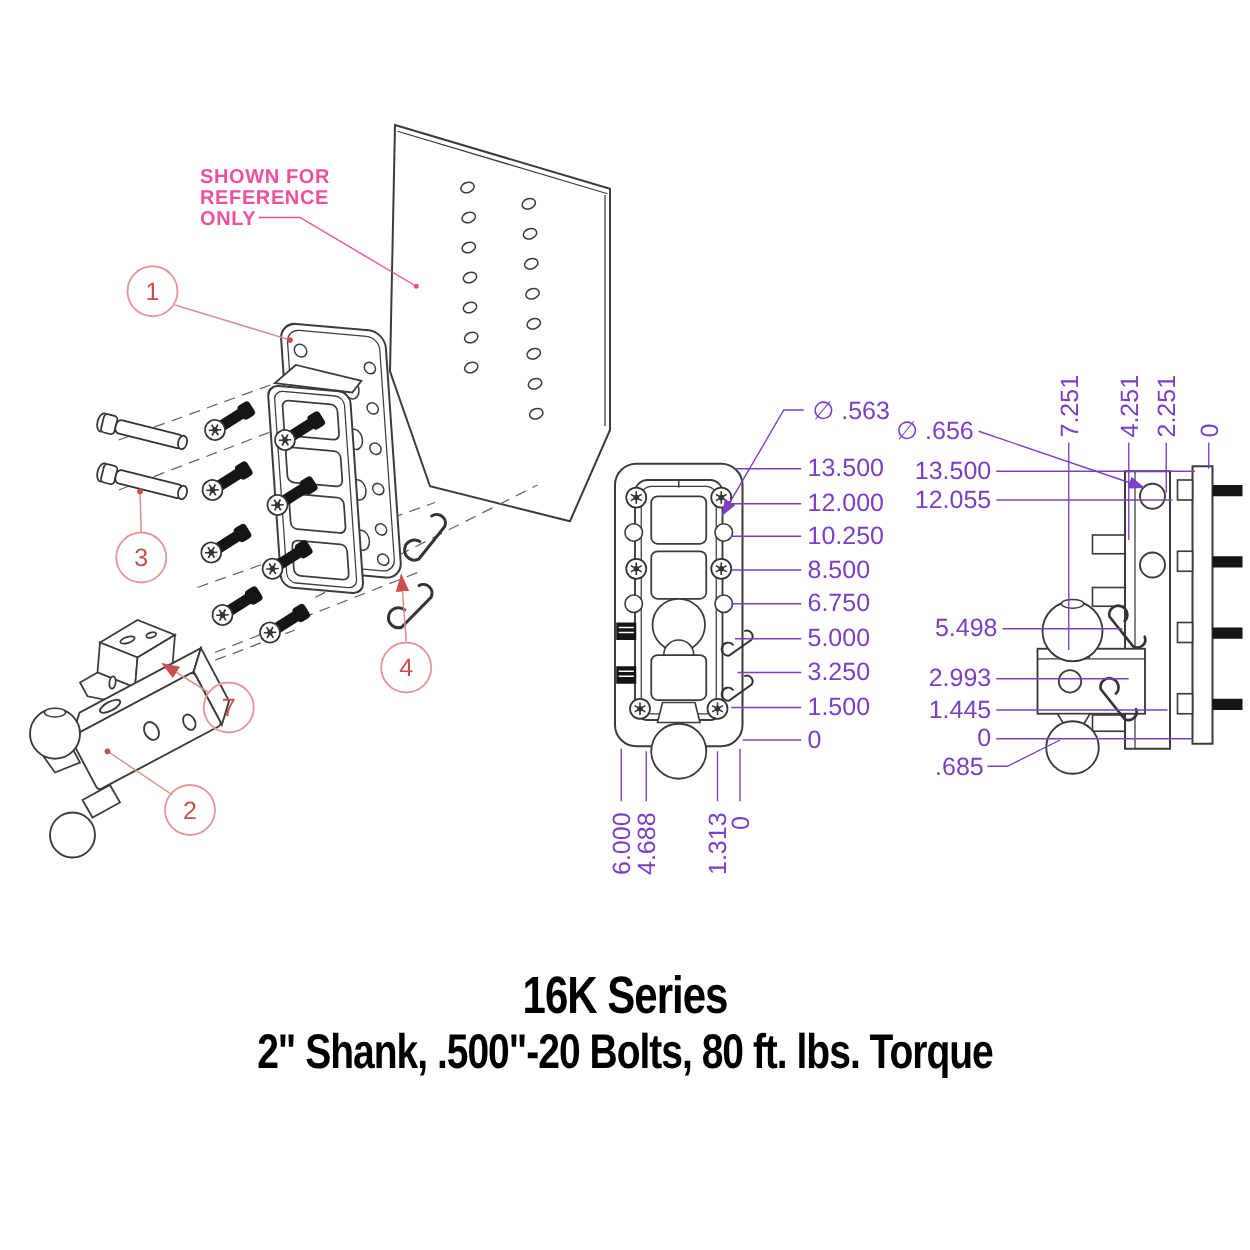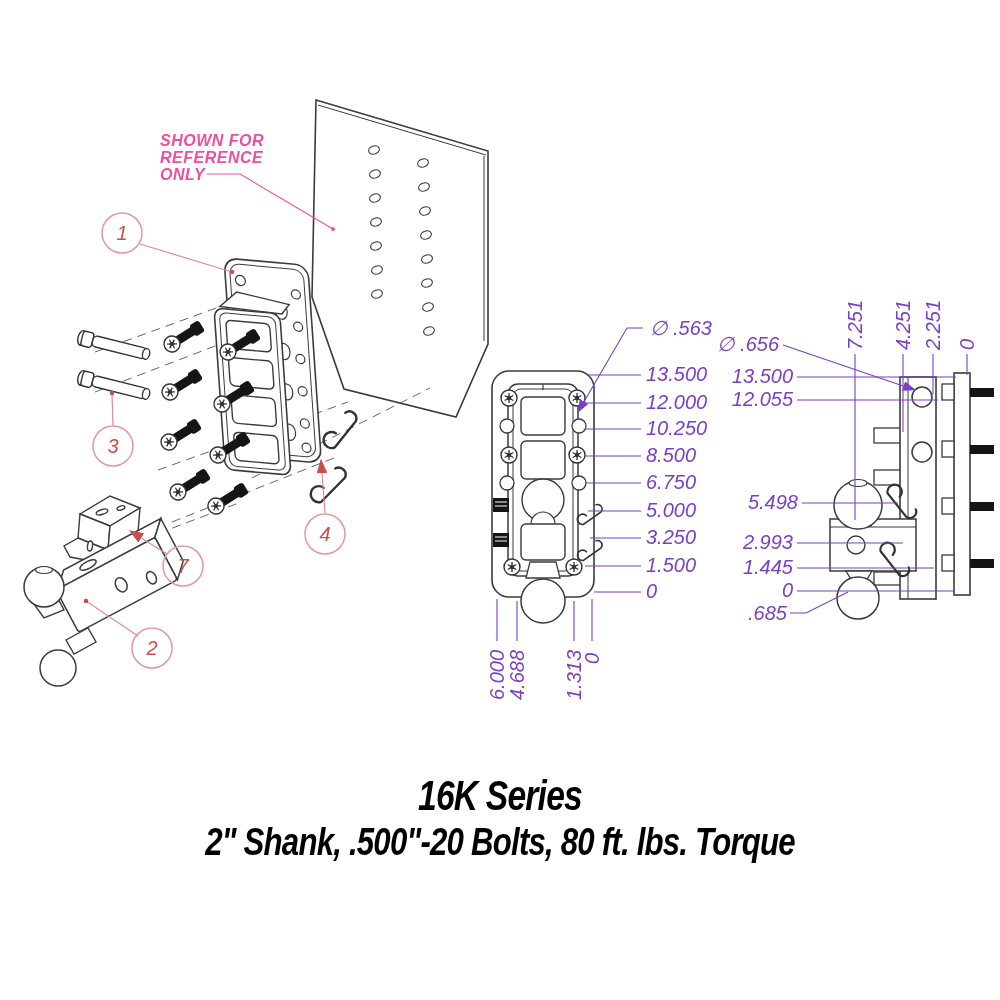--- a/index.html
+++ b/index.html
@@ -1,17 +1,17 @@
 <!DOCTYPE html>
 <html><head>
 <meta charset="utf-8">
 <style>
   html,body{margin:0;padding:0;background:#fff;}
   .canvas{position:relative;width:1000px;height:964px;background:#fff;overflow:hidden;
-          font-family:"Liberation Sans",sans-serif;font-style:italic;}
+          font-family:"Liberation Sans",sans-serif;}
   svg{position:absolute;left:0;top:0;}
   .title-line{position:absolute;left:0;width:1000px;text-align:center;color:#000;
               font-weight:bold;letter-spacing:-1px;}
   #t1{top:772px;font-size:42px;transform:scaleX(0.80);}
   #t2{top:820px;font-size:39px;transform:scaleX(0.80);}
   text{font-family:"Liberation Sans",sans-serif;}
   .dim{fill:#7b3fc4;font-size:20px;}
   .note{fill:#ee4f9e;font-size:16px;font-weight:bold;letter-spacing:.5px;}
   .callout-num{fill:#c94f4f;font-size:20px;text-anchor:middle;}
   .ln{stroke:#3b3b3b;fill:none;}

